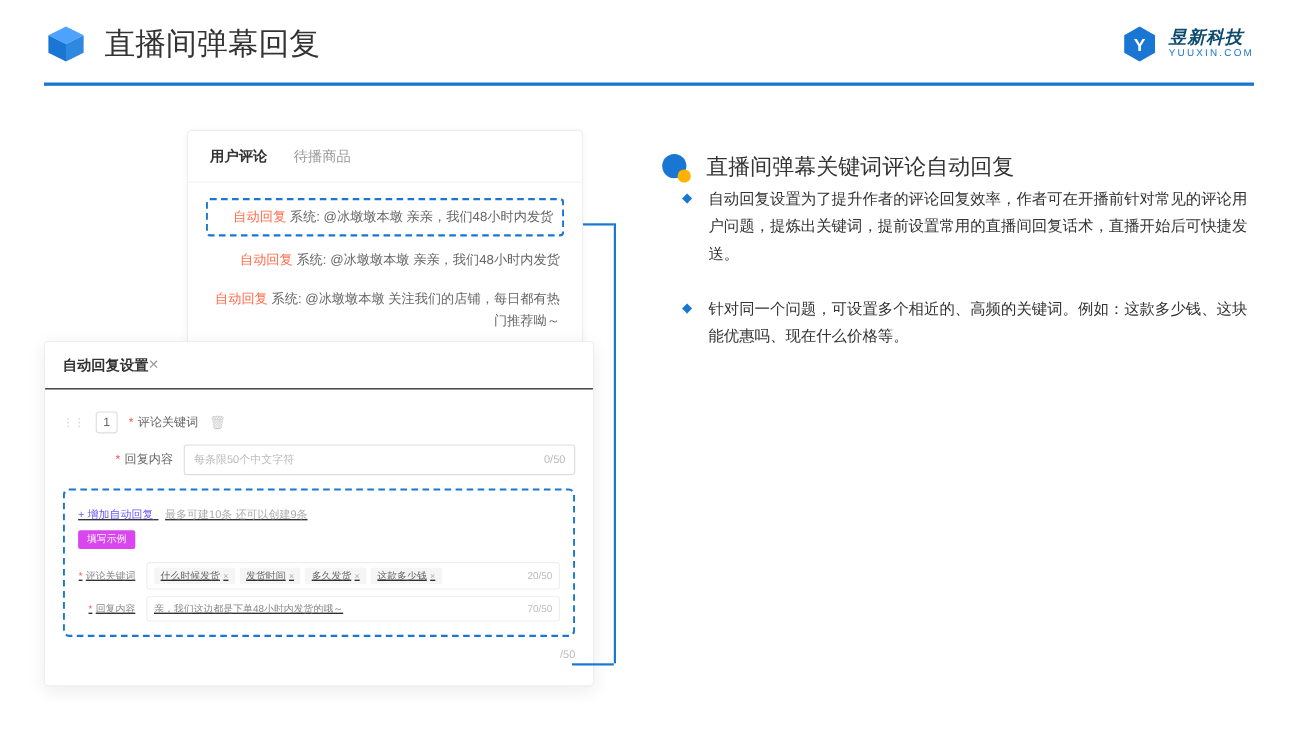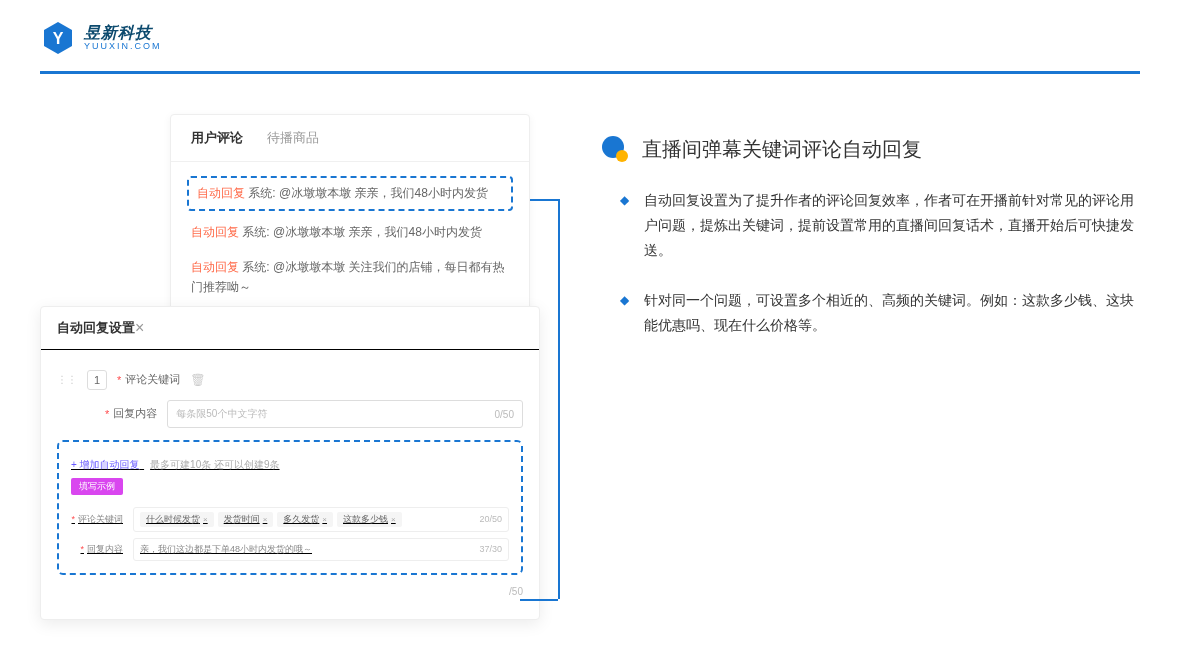--- a/index.html
+++ b/index.html
@@ -18,21 +18,21 @@
 
 .content { display: flex; padding: 40px 40px 20px 40px; gap: 60px; }
 .left-col { width: 500px; position: relative; }
 .right-col { flex: 1; padding-top: 20px; }
 
 .comment-panel { background: #fff; border: 1px solid #eee; border-radius: 4px; width: 360px; margin-left: 130px; position: relative; box-shadow: 0 2px 8px rgba(0,0,0,0.05); }
 .tabs { display: flex; padding: 14px 20px; gap: 24px; border-bottom: 1px solid #f0f0f0; }
 .tab { font-size: 13px; color: #999; cursor: pointer; }
 .tab.active { color: #333; font-weight: 600; }
 .comment-list { padding: 10px 16px; }
-.comment-item { padding: 8px 4px; font-size: 12px; color: #666; line-height: 1.6; }
+.comment-item { padding: 8px 4px; font-size: 12px; color: #666; line-height: 1.6; text-align: right; }
 .comment-item.highlighted { border: 2px dashed #1976d2; border-radius: 4px; padding: 6px 8px; margin: 4px 0; }
 .auto-reply-tag { color: #ff6b4a; font-weight: 500; }
 
 .settings-panel { background: #fff; border: 1px solid #eee; border-radius: 4px; width: 500px; margin-top: -10px; box-shadow: 0 4px 16px rgba(0,0,0,0.08); position: relative; }
 .settings-header { display: flex; justify-content: flex-start; align-items: center; padding: 12px 16px; border-bottom: 1px solid #000000; }
 .settings-title { font-size: 13px; font-weight: 600; color: #333; }
 .close-btn { font-size: 16px; color: #999; cursor: pointer; }
 .settings-body { padding: 20px 16px; }
 .form-row { display: flex; align-items: center; gap: 10px; margin-bottom: 10px; }
 .drag-handle { color: #ccc; font-size: 10px; }
@@ -50,36 +50,46 @@
 .example-badge { display: inline-block; background: #d946ef; color: #fff; font-size: 9px; padding: 2px 8px; border-radius: 2px; margin: 6px 0; text-align: center; }
 .ex-row { display: flex; align-items: center; gap: 10px; margin-top: 6px; }
 .ex-label { font-size: 9px; color: #888; display: flex; align-items: center; gap: 3px; min-width: 52px; justify-content: flex-end; }
 .ex-label .req { color: #ff4d4f; }
 .ex-input-wrap { flex: 1; border: 1px solid #eee; border-radius: 3px; padding: 4px 6px; display: flex; align-items: center; flex-wrap: wrap; gap: 4px; position: relative; min-height: 22px; }
 .tag-chip { background: #f5f5f5; padding: 1px 6px; border-radius: 2px; font-size: 9px; color: #666; display: inline-flex; align-items: center; gap: 3px; }
 .tag-x { color: #aaa; font-size: 8px; }
 .ex-count { position: absolute; right: 6px; font-size: 9px; color: #bbb; }
 .ex-text { font-size: 9px; color: #888; }
 
-.section-header { display: flex; align-items: center; gap: 12px; margin-bottom: 24px; }
+.section-header { display: flex; align-items: flex-start; gap: 12px; }
 .bubble-icon { width: 30px; height: 30px; position: relative; }
 .section-title { font-size: 20px; font-weight: 500; color: #333; }
 .bullets { list-style: none; padding-left: 20px; }
 .bullets li { position: relative; padding-left: 24px; margin-bottom: 24px; font-size: 14px; color: #333; line-height: 1.8; }
 .bullets li::before { content: "◆"; position: absolute; left: 0; top: 2px; color: #1976d2; font-size: 12px; }
 
 .connector { position: absolute; border: 1px solid #1976d2; }
 .conn-v { left: 518px; top: 85px; height: 400px; width: 0; }
 .conn-h1 { left: 490px; top: 85px; width: 28px; height: 0; }
 .conn-h2 { left: 480px; top: 485px; width: 38px; height: 0; }
 </style>
 </head>
 <body>
 
 <div class="header">
+  <div class="header-left">
+    <div class="logo-cube">
+      <svg viewBox="0 0 40 40">
+          <polygon points="20,4 36,12 20,20 4,12" fill="#4da3ff"></polygon>
+          <polygon points="4,12 20,20 20,36 4,28" fill="#1976d2"></polygon>
+          <polygon points="36,12 36,28 20,36 20,20" fill="#2e88e0"></polygon>
+        </svg>
+    </div>
+    <h1 class="page-title">直播间弹幕回复</h1>
+  </div>
   <div class="brand">
     <div class="brand-icon">
       <svg viewBox="0 0 36 36">
           <path d="M18 2 L32 10 L32 26 L18 34 L4 26 L4 10 Z" fill="#1976d2"></path>
           <text x="18" y="24" text-anchor="middle" fill="#fff" font-size="16" font-weight="bold">Y</text>
         </svg>
     </div>
     <div class="brand-text">
       <span class="brand-name">昱新科技</span>
       <span class="brand-url">YUUXIN.COM</span>
@@ -171,21 +181,21 @@
               <span class="ex-count">20/50</span>
             </div>
           </div>
           <div class="ex-row">
             <span class="ex-label">
                 <span class="req">*</span>
                 <span>回复内容</span>
               </span>
             <div class="ex-input-wrap">
               <span class="ex-text">亲，我们这边都是下单48小时内发货的哦～</span>
-              <span class="ex-count">37/30</span>
+              <span class="ex-count">70/50</span>
             </div>
           </div>
         </div>
         <div style="text-align:right;margin-top:6px;"><span style="font-size:10px;color:#bbb;">/50</span></div>
       </div>
     </div>
 
     <div class="connector conn-v"></div>
     <div class="connector conn-h1"></div>
     <div class="connector conn-h2"></div>

